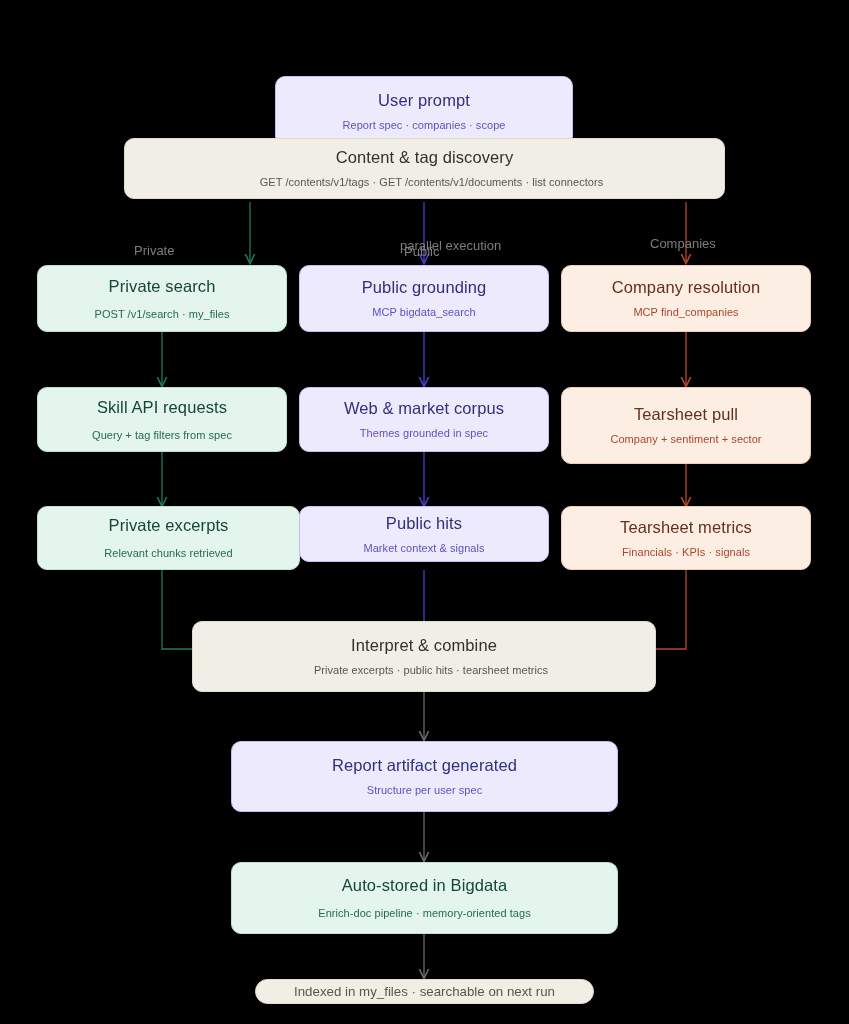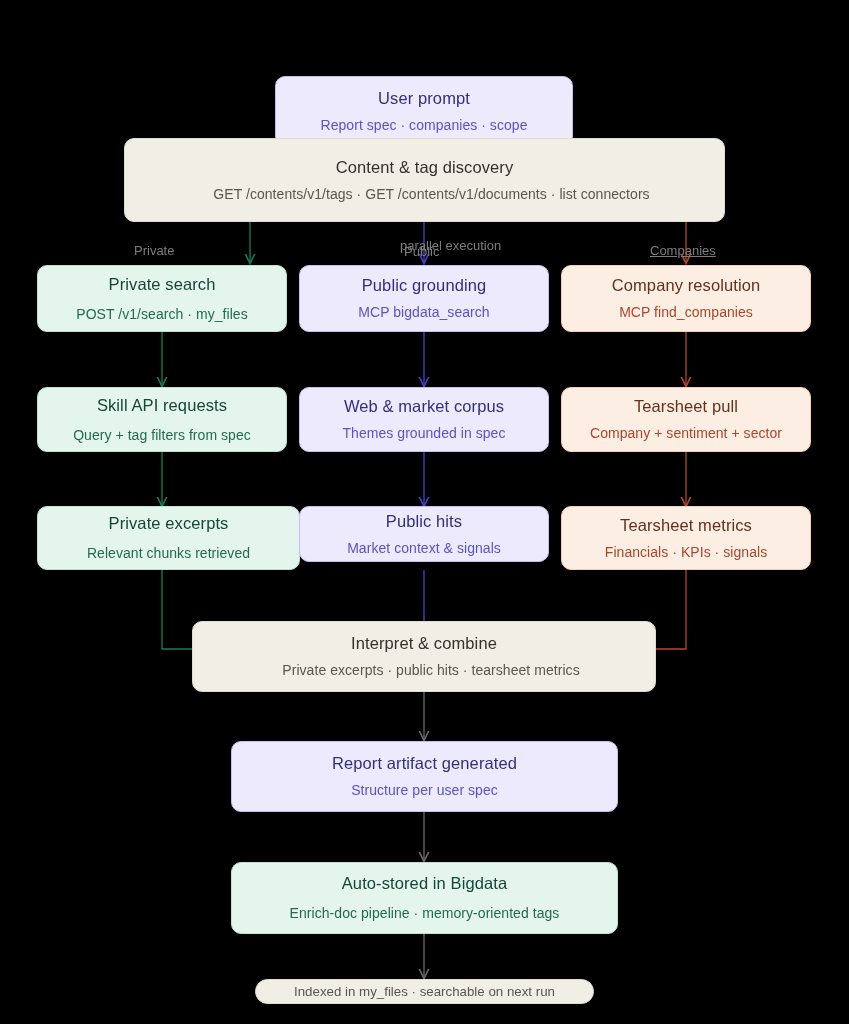--- a/index.html
+++ b/index.html
@@ -33,21 +33,21 @@
     align-items: center;
     justify-content: center;
     text-align: center;
     line-height: 1.15;
   }
   .node .title {
     font-size: 16.5px;
     letter-spacing: 0.1px;
   }
   .node .sub {
-    font-size: 14px;
+    font-size: 11px;
     margin-top: 9px;
     letter-spacing: 0.05px;
   }
   
   .t-green { background: #e3f5ec; border-color: #b9e2cf; text-align: center; }
   .t-green .title { color: #17453a; }
   .t-green .sub   { color: #246b4e; margin-top: 12px; }
   
   .t-purple { background: #edeafd; border-color: #c6bdf5; }
   .t-purple .title { color: #31307a; }
@@ -123,21 +123,21 @@
     <path d="M424,812 L424,861" fill="none" stroke="#6b6b6b" stroke-width="1.3" marker-end="url(#ah-stone)"></path>
 
     <path d="M424,934 L424,978" fill="none" stroke="#6b6b6b" stroke-width="1.3" marker-end="url(#ah-stone)"></path>
   </svg>
 
   <div class="node t-purple" style="left:275px; top:29px; width:298px; height:70px;margin-top:47px;">
     <div class="title">User prompt</div>
     <div class="sub">Report spec · companies · scope</div>
   </div>
 
-  <div class="node t-stone" style="left:124px; top:138px; width:601px; height:84px;">
+  <div class="node t-stone" style="left:124px; top:138px; width:601px; height:61px;">
     <div class="title">Content &amp; tag discovery</div>
     <div class="sub">GET /contents/v1/tags · GET /contents/v1/documents · list connectors</div>
   </div>
 
   <div class="node t-green" style="left:37px; top:265px; width:250px; height:67px;">
     <div class="title">Private search</div>
     <div class="sub">POST /v1/search · my_files</div>
   </div>
 
   <div class="node t-purple" style="left:299px; top:265px; width:250px; height:67px;">
@@ -153,21 +153,21 @@
   <div class="node t-green" style="left:37px; top:387px; width:250px; height:65px;">
     <div class="title">Skill API requests</div>
     <div class="sub">Query + tag filters from spec</div>
   </div>
 
   <div class="node t-purple" style="left:299px; top:387px; width:250px; height:65px;">
     <div class="title">Web &amp; market corpus</div>
     <div class="sub">Themes grounded in spec</div>
   </div>
 
-  <div class="node t-peach" style="left:561px; top:387px; width:250px; height:65px;">
+  <div class="node t-peach" style="left:561px; top:387px; width:250px; height:77px;">
     <div class="title">Tearsheet pull</div>
     <div class="sub">Company + sentiment + sector</div>
   </div>
 
   <div class="node t-green" style="left:37px; top:506px; width:263px; height:64px;">
     <div class="title">Private excerpts</div>
     <div class="sub">Relevant chunks retrieved</div>
   </div>
 
   <div class="node t-purple" style="left:299px; top:506px; width:250px; height:56px;">
@@ -195,15 +195,15 @@
     <div class="sub">Enrich-doc pipeline · memory-oriented tags</div>
   </div>
 
   <div class="pill" style="left:255px; top:979px; width:339px; height:25px;">
     <span>Indexed in my_files · searchable on next run</span>
   </div>
 
   <div class="edge-label" style="left:134px; top:243px;">Private</div>
   <div class="edge-label" style="left:363px; top:238px;margin-left:37px;">parallel execution</div>
   <div class="edge-label" style="left:404px; top:244px;">Public</div>
-  <div class="edge-label" style="left:650px; top:243px;text-decoration:underline;">Companies</div>
+  <div class="edge-label" style="left:650px; top:236px;">Companies</div>
 
 </div>
 
 </body></html>

